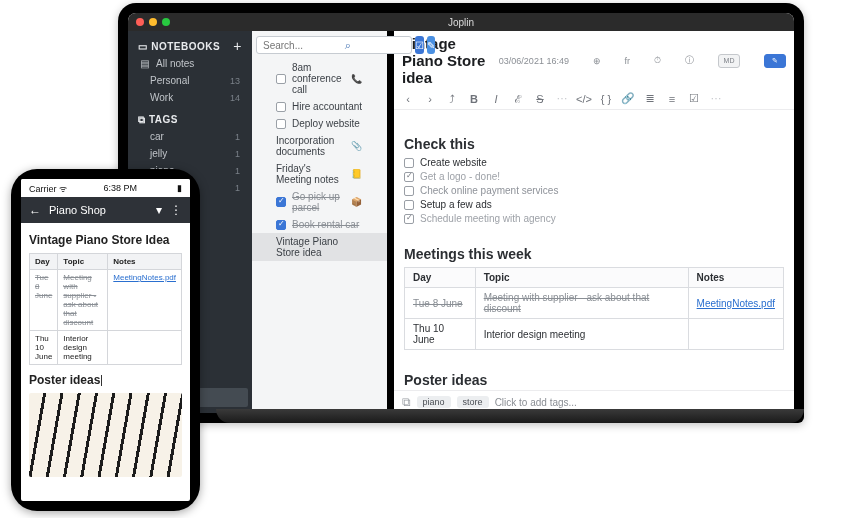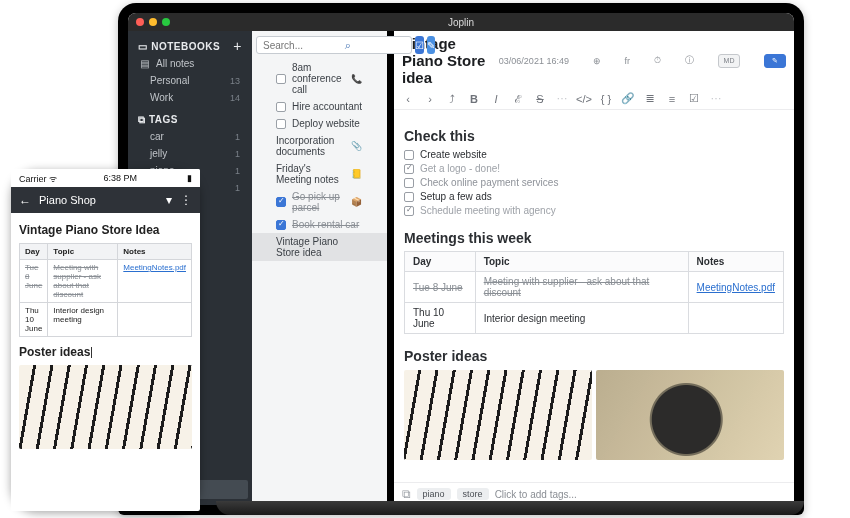--- a/index.html
+++ b/index.html
@@ -1,20 +1,20 @@
 <!DOCTYPE html>
 <html><head>
 <meta charset="utf-8">
 <style>
   * { box-sizing: border-box; margin: 0; padding: 0; }
   body { font-family: -apple-system, "Segoe UI", Helvetica, Arial, sans-serif; background: #fff; width: 850px; height: 518px; position: relative; overflow: hidden; }
 
   
   .laptop {
-    position: absolute; left: 118px; top: 3px; width: 686px; height: 512px;
+    position: absolute; left: 118px; top: 3px; width: 686px; height: 420px;
     background: #000; border-radius: 18px 18px 6px 6px; overflow: hidden;
     box-shadow: 0 2px 8px rgba(0,0,0,.25);
   }
   .laptop-screen {
     position: absolute; left: 10px; top: 10px; right: 10px; bottom: 10px;
     background: #fff; border-radius: 8px 8px 2px 2px; overflow: hidden;
   }
   .laptop-footer {
     position: absolute; left: 98px; right: 0; bottom: 0; height: 14px;
     background: linear-gradient(#3a3a3a, #1a1a1a);
@@ -66,21 +66,21 @@
   .ed-title { font-size: 15px; font-weight: 700; color: #1b1d20; flex: 1; }
   .ed-meta { font-size: 9px; color: #8b8f95; display: flex; align-items: center; gap: 24px; justify-content: flex-end; }
   .pill { width: 22px; height: 14px; border: 1px solid #c5c8cc; border-radius: 3px; font-size: 7px; display: inline-flex; align-items: center; justify-content: center; color: #7b7f85; background: #f2f3f4; }
   .pill.ed { background: #3b76d6; color: #fff; border-color: #3b76d6; }
 
   .toolbar { display: flex; align-items: center; gap: 10px; padding: 3px 8px; border-bottom: 1px solid #ececee; color: #6f737a; font-size: 11px; }
   .toolbar span, .toolbar b, .toolbar i { display: inline-flex; width: 12px; justify-content: center; }
   .toolbar .sep { color: #c7c9cd; }
 
   .ed-body { flex: 1; overflow: hidden; padding: 4px 10px 6px; color: #2c2f33; }
-  .ed-body h3 { font-size: 14px; font-weight: 700; margin: 14px 0 5px; }
+  .ed-body h3 { font-size: 14px; font-weight: 700; margin: 22px 0 5px; }
   .tasks { display: flex; flex-direction: column; gap: 3px; font-size: 10px; justify-content: center; }
   .task-row { display: flex; align-items: center; gap: 6px; }
   .task-row.sub { color: #8e9299; }
   .cbx { width: 10px; height: 10px; border: 1px solid #999ea5; border-radius: 2px; flex: none; position: relative; }
   .cbx.done::after { content: "✓"; position: absolute; font-size: 8px; left: 1px; top: -2px; color: #6e727a; }
   .muted { color: #9ea2a8; }
 
   table.mt { border-collapse: collapse; width: 100%; font-size: 10px; margin-top: 4px; }
   table.mt th, table.mt td { border: 1px solid #dadce0; padding: 4px 8px; text-align: left; }
   table.mt th { font-weight: 700; background: #fbfbfc; }
@@ -104,21 +104,21 @@
   }
 
   .tagbar { border-top: 1px solid #ececee; padding: 4px 8px; display: flex; align-items: center; gap: 6px; font-size: 10px; color: #8a8e94; }
   .tag-chip { background: #eceef0; color: #4a4e54; padding: 1px 6px; border-radius: 3px; font-size: 9px; }
   .tag-ico { font-size: 12px; color: #9ca0a6; }
 
   
   .phone {
     position: absolute; left: 11px; top: 169px; width: 189px; height: 342px;
     background: #000; border-radius: 26px; box-shadow: 0 2px 10px rgba(0,0,0,.35);
-    padding: 0;
+    padding: 10px;
   }
   .phone-screen { background: #fff; width: 100%; height: 100%; border-radius: 2px; overflow: hidden; display: flex; flex-direction: column; }
   .statusbar { height: 18px; background: #fff; color: #111; font-size: 9px; display: flex; align-items: center; justify-content: space-between; padding: 0 8px; }
   .sb-icons span { margin-left: 4px; }
   .phonetop { background: #2e3238; color: #fff; height: 26px; display: flex; align-items: center; padding: 0 8px; gap: 8px; font-size: 11px; }
   .phonetop .spacer { flex: 1; }
   .phonetop .ic { font-size: 12px; }
 
   .ph-body { padding: 6px 8px 8px; color: #222; }
   .ph-body h4 { font-size: 12px; font-weight: 700; margin: 4px 0 6px; }

